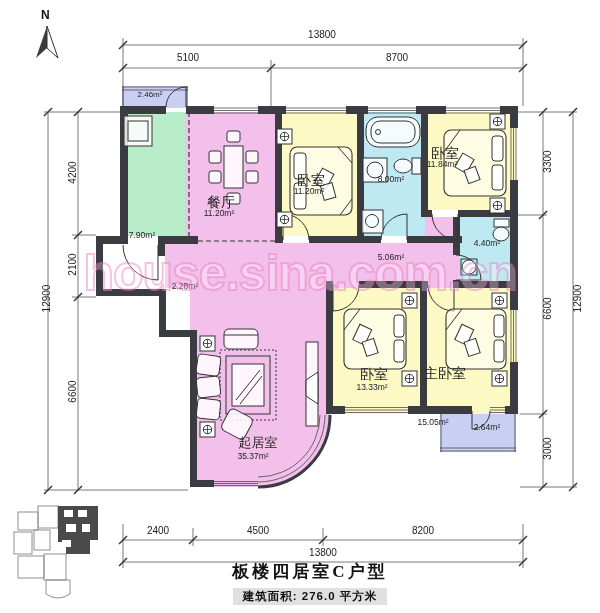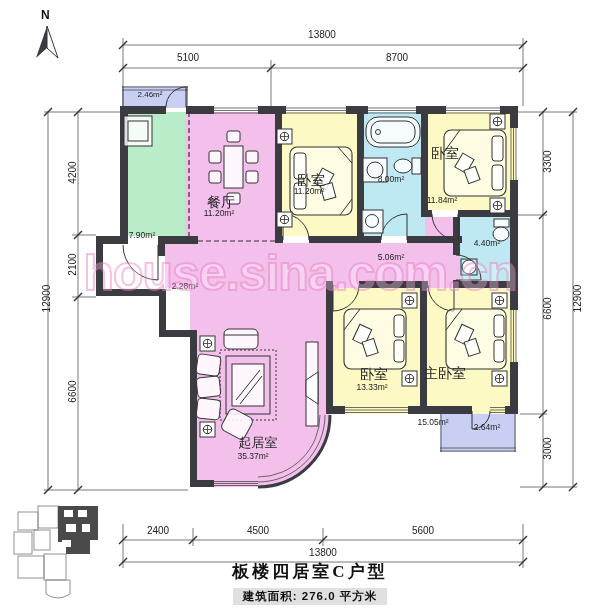--- a/index.html
+++ b/index.html
@@ -273,40 +273,40 @@
   </g>
 </svg>
 
 <div class="north-n" style="left:41px;top:8px;">N</div>
 
 <div class="dim" style="left:292px;top:29px;">13800</div>
 <div class="dim" style="left:158px;top:52px;">5100</div>
 <div class="dim" style="left:367px;top:52px;">8700</div>
 <div class="dim" style="left:128px;top:525px;">2400</div>
 <div class="dim" style="left:228px;top:525px;">4500</div>
-<div class="dim" style="left:393px;top:525px;">5600</div>
+<div class="dim" style="left:393px;top:525px;">8200</div>
 <div class="dim" style="left:293px;top:547px;">13800</div>
 <div class="dim vert" style="left:16px;top:293px;">12900</div>
 <div class="dim vert" style="left:42px;top:167px;">4200</div>
 <div class="dim vert" style="left:42px;top:259px;">2100</div>
 <div class="dim vert" style="left:42px;top:386px;">6600</div>
 <div class="dim vert" style="left:517px;top:156px;">3300</div>
 <div class="dim vert" style="left:517px;top:303px;">6600</div>
 <div class="dim vert" style="left:517px;top:443px;">3000</div>
 <div class="dim vert" style="left:547px;top:293px;">12900</div>
 
 <div class="lbl" style="left:120px;top:91px;font-size:8px;">2.46m²</div>
 <div class="lbl" style="left:112px;top:191px;margin-top:40px;">7.90m²</div>
 <div class="lbl nm" style="left:191px;top:195px;">餐厅</div>
 <div class="lbl" style="left:189px;top:209px;">11.20m²</div>
 <div class="lbl nm" style="left:281px;top:173px;">卧室</div>
 <div class="lbl" style="left:279px;top:187px;">11.20m²</div>
 <div class="lbl" style="left:361px;top:175px;">8.00m²</div>
 <div class="lbl nm" style="left:415px;top:146px;">卧室</div>
-<div class="lbl" style="left:412px;top:160px;margin-top:36px;">11.84m²</div>
+<div class="lbl" style="left:412px;top:160px;">11.84m²</div>
 <div class="lbl" style="left:457px;top:239px;">4.40m²</div>
 <div class="lbl" style="left:361px;top:253px;">5.06m²</div>
 <div class="lbl" style="left:155px;top:258px;margin-top:24px;">2.28m²</div>
 <div class="lbl nm" style="left:228px;top:436px;font-size:13px;">起居室</div>
 <div class="lbl" style="left:223px;top:452px;">35.37m²</div>
 <div class="lbl nm" style="left:344px;top:367px;">卧室</div>
 <div class="lbl" style="left:342px;top:383px;">13.33m²</div>
 <div class="lbl nm" style="left:415px;top:366px;">主卧室</div>
 <div class="lbl" style="left:403px;top:382px;margin-top:36px;">15.05m²</div>
 <div class="lbl" style="left:457px;top:423px;">2.64m²</div>

